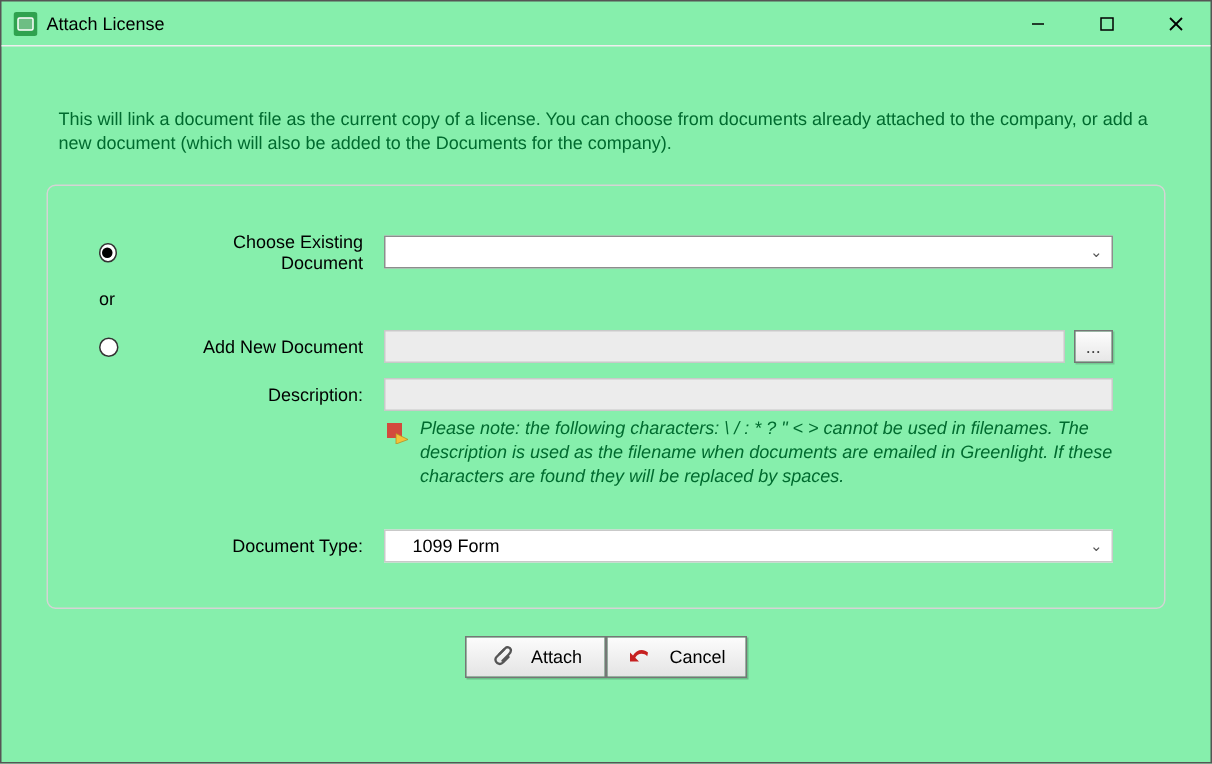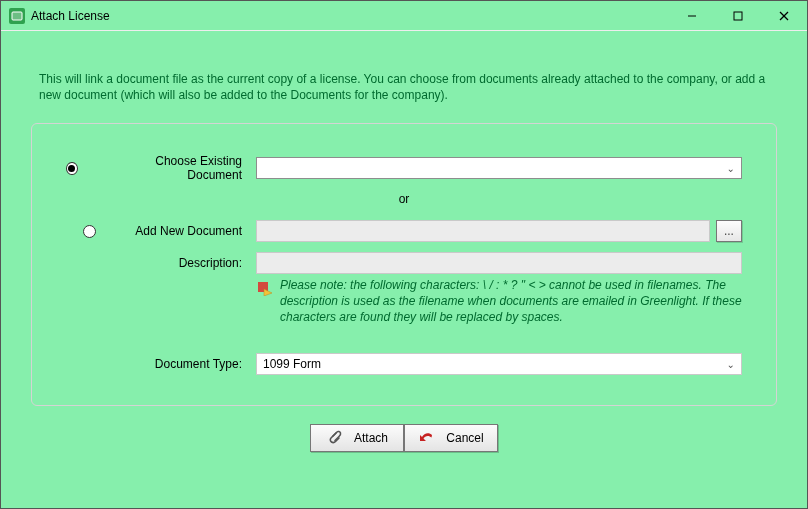--- a/index.html
+++ b/index.html
@@ -94,21 +94,21 @@
     content:"";
     width:7px; height:7px;
     background:#000;
     border-radius:50%;
   }
   .radio-label {
     font-size:12px;
     display:flex;
     align-items:center;
     width:100%;
-    justify-content:flex-end;
+    justify-content:space-between;
     gap:31px;
   }
   .select, .textinput {
     width:100%;
     height:22px;
     border:1px solid #8d8d8d;
     background:#fff;
     font-size:12px;
     padding: 0 4px;
     position:relative;
@@ -129,21 +129,21 @@
     width:28px; height:22px;
     margin-left:6px;
     border:1px solid #767676;
     background:linear-gradient(#fdfdfd,#e7e7e7);
     display:flex; align-items:center; justify-content:center;
     font-size:12px;
     color:#444;
     box-shadow: 1px 1px 0 rgba(0,0,0,0.15);
   }
   .or-row {
-    text-align:center;
+    text-align:left;
     margin: 6px 0 14px 0;
     color:#000;
   }
   .note-row {
     display:flex;
     margin: 4px 0 28px 190px;
   }
   .note-icon {
     width:16px; height:16px;
     margin-right:8px;
@@ -154,21 +154,21 @@
     color:#006b2f;
     font-style:italic;
     font-size:12px;
     line-height:1.3;
   }
   .select.light {
     border-color:#c9c9c9;
   }
   .select .sel-text {
     position:absolute;
-    left:6px; top:3px;
+    left:18px; top:3px;
     color:#000;
   }
   .button-bar {
     margin-top:18px;
     display:flex;
     justify-content:center;
   }
   .btn {
     width:94px;
     height:28px;

